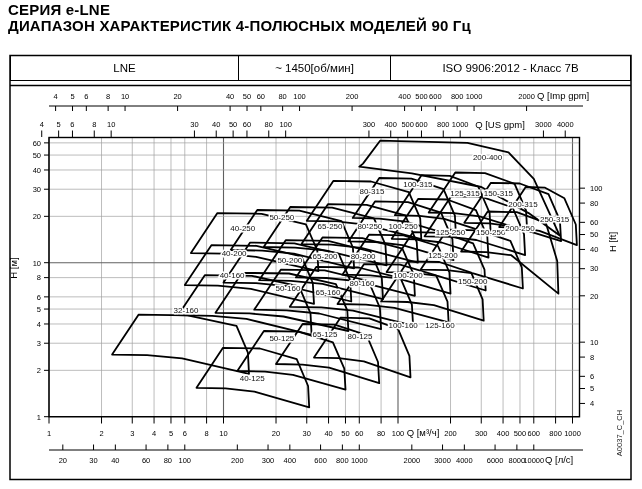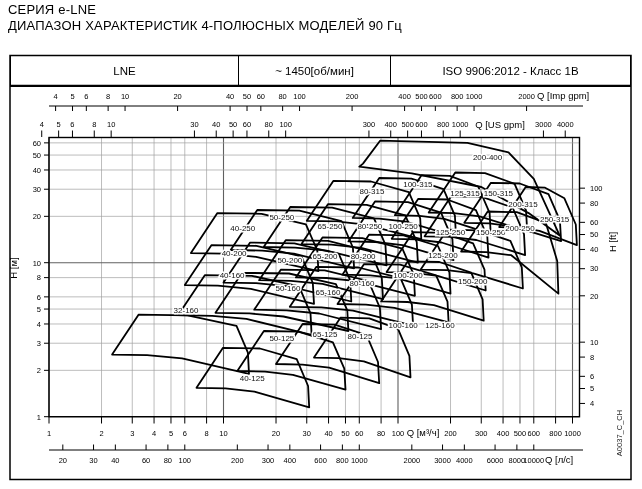--- a/index.html
+++ b/index.html
@@ -1,38 +1,38 @@
 <!DOCTYPE html>
 <html><head>
 <meta charset="utf-8">
 <style>
   html,body{margin:0;padding:0;background:#fff;}
   body{width:642px;height:489px;position:relative;font-family:"Liberation Sans",sans-serif;color:#000;overflow:hidden;}
   .title-block{position:absolute;left:8px;top:2px;}
-  .title-line{font-size:13px;font-weight:normal;line-height:16px;letter-spacing:.2px;}
-  .hdr-table{position:absolute;left:10px;top:55px;width:621px;height:32px;border:1.5px solid #000;display:flex;box-sizing:border-box;}
+  .title-line{font-size:15px;font-weight:bold;line-height:16px;letter-spacing:.2px;}
+  .hdr-table{position:absolute;left:10px;top:55px;width:621px;height:26px;border:1.5px solid #000;display:flex;box-sizing:border-box;}
   .hdr-cell{display:flex;align-items:center;justify-content:center;font-size:11.5px;box-sizing:border-box;}
   .hdr-cell.c1{width:227px;}
   .hdr-cell.c2{width:153px;border-left:1.5px solid #000;border-right:1.5px solid #000;}
   .hdr-cell.c3{flex:1;}
   .chart-wrap{position:absolute;left:0px;top:0px;width:642px;height:489px;}
   svg text{font-family:"Liberation Sans",sans-serif;}
 </style>
 </head>
 <body>
 
 <div class="title-block">
   <div class="title-line">СЕРИЯ e-LNE</div>
   <div class="title-line">ДИАПАЗОН ХАРАКТЕРИСТИК 4-ПОЛЮСНЫХ МОДЕЛЕЙ 90 Гц</div>
 </div>
 
 <div class="hdr-table">
   <div class="hdr-cell c1">LNE</div>
   <div class="hdr-cell c2">~ 1450[об/мин]</div>
-  <div class="hdr-cell c3">ISO 9906:2012 - Класс 1B</div>
+  <div class="hdr-cell c3">ISO 9906:2012 - Класс 7B</div>
 </div>
 
 <div class="chart-wrap">
   <svg width="642" height="489" viewBox="0 0 642 489">
       <rect x="10" y="55.5" width="621" height="424" fill="none" stroke="#000000" stroke-width="1.5"></rect>
       <line x1="10" y1="85.5" x2="631" y2="85.5" stroke="#000" stroke-width="1.5"></line>
       <line x1="49" y1="137.5" x2="49" y2="416.7" stroke="#606060" stroke-width="1.1"></line>
       <line x1="101.52973424336471" y1="137.5" x2="101.52973424336471" y2="416.7" stroke="#a0a0a0" stroke-width="0.7"></line>
       <line x1="132.25765894858108" y1="137.5" x2="132.25765894858108" y2="416.7" stroke="#a0a0a0" stroke-width="0.7"></line>
       <line x1="154.05946848672943" y1="137.5" x2="154.05946848672943" y2="416.7" stroke="#a0a0a0" stroke-width="0.7"></line>

